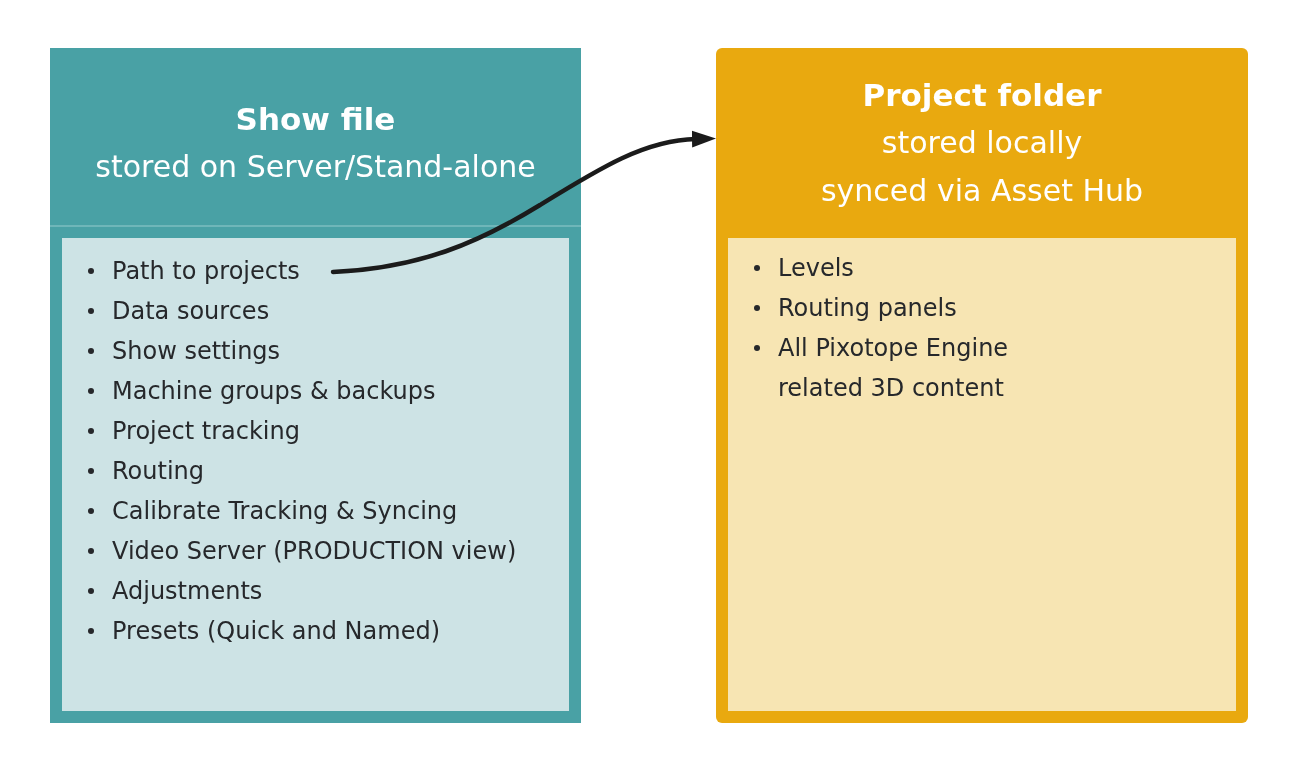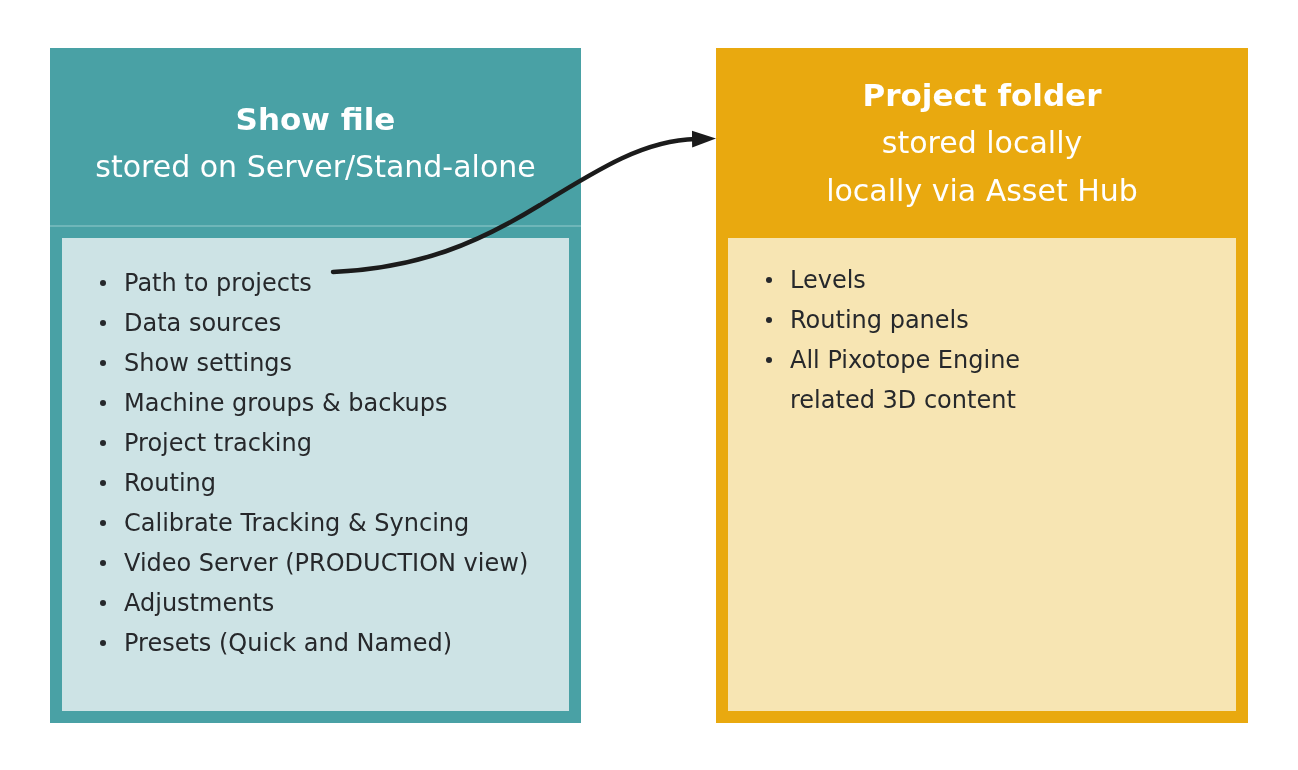--- a/index.html
+++ b/index.html
@@ -22,20 +22,21 @@
   }
   .box.left {
     left: 50px;
     width: 531px;
     background: var(--teal, #49a1a5);
   }
   .box.right {
     left: 716px;
     width: 532px;
     background: var(--gold, #e9a90f);
+    border-radius: 6px;
   }
   .box-header {
     position: absolute;
     top: 0;
     left: 0;
     right: 0;
     height: 190px;
     display: flex;
     flex-direction: column;
     justify-content: center;
@@ -66,21 +67,21 @@
     position: absolute;
     left: 12px;
     right: 12px;
     top: 190px;
     bottom: 12px;
   }
   .box.left .panel { background: var(--teal-light, #cde3e5); }
   .box.right .panel { background: var(--gold-light, #f7e5b3); }
   ul.item-list {
     list-style: none;
-    margin: 12px;
+    margin: 0;
     padding: 13px 18px 0 24px;
   }
   .box.right ul.item-list { padding-top: 10px; }
   ul.item-list li {
     display: flex;
     align-items: flex-start;
     font-size: 24px;
     line-height: 40px;
     color: var(--text, #26282b);
     white-space: pre-line;
@@ -127,21 +128,21 @@
         <li><span class="dot"></span><span>Adjustments</span></li>
         <li><span class="dot"></span><span>Presets (Quick and Named)</span></li>
       </ul>
     </div>
   </section>
 
   <section class="box right">
     <div class="box-header">
       <div class="box-title">Project folder</div>
       <div class="box-subtitle">stored locally</div>
-      <div class="box-subtitle">locally via Asset Hub</div>
+      <div class="box-subtitle">synced via Asset Hub</div>
     </div>
     <div class="panel">
       <ul class="item-list">
         <li><span class="dot"></span><span>Levels</span></li>
         <li><span class="dot"></span><span>Routing panels</span></li>
         <li><span class="dot"></span><span>All Pixotope Engine
 related 3D content</span></li>
       </ul>
     </div>
   </section>

